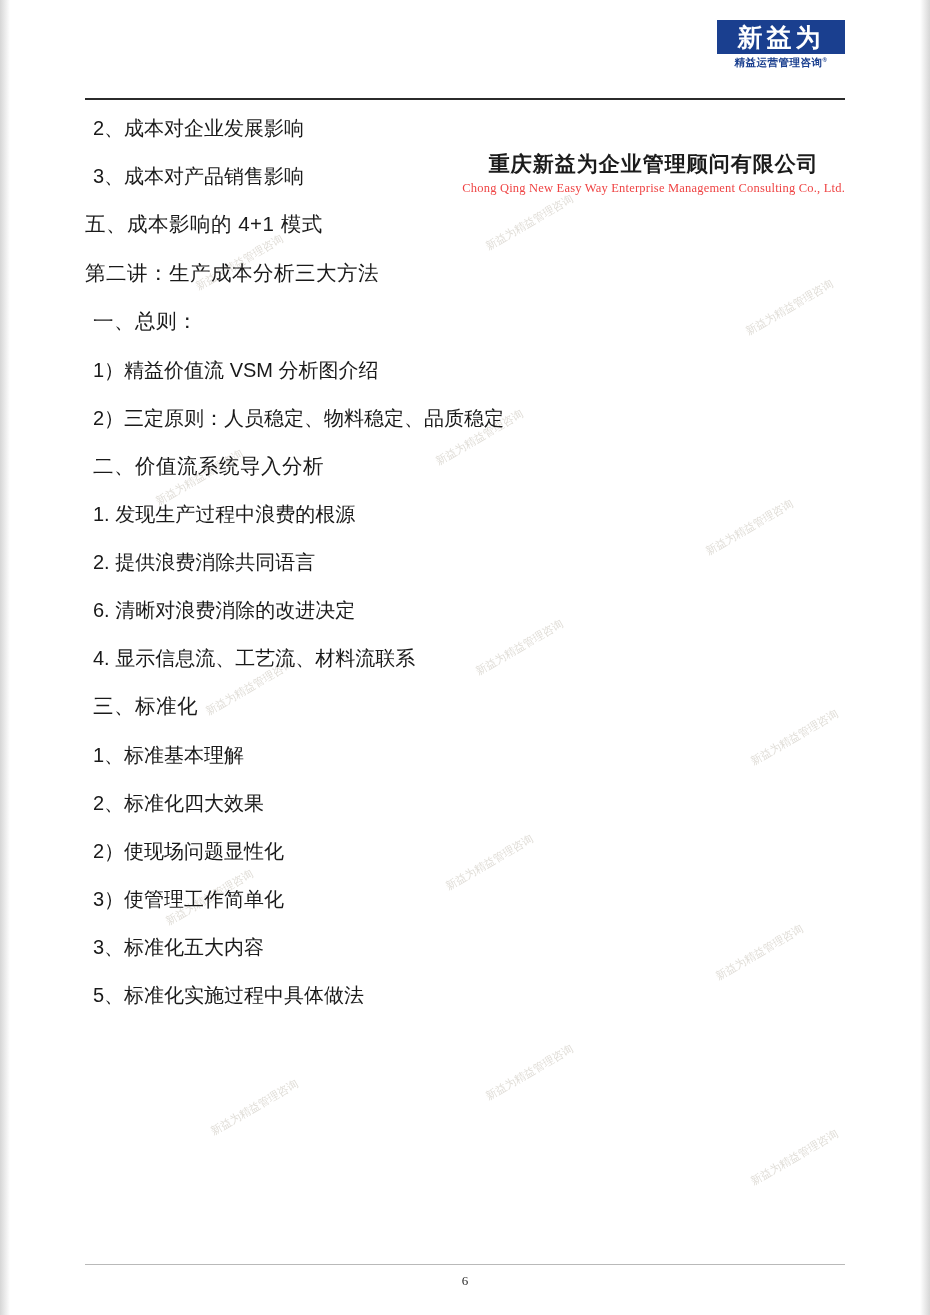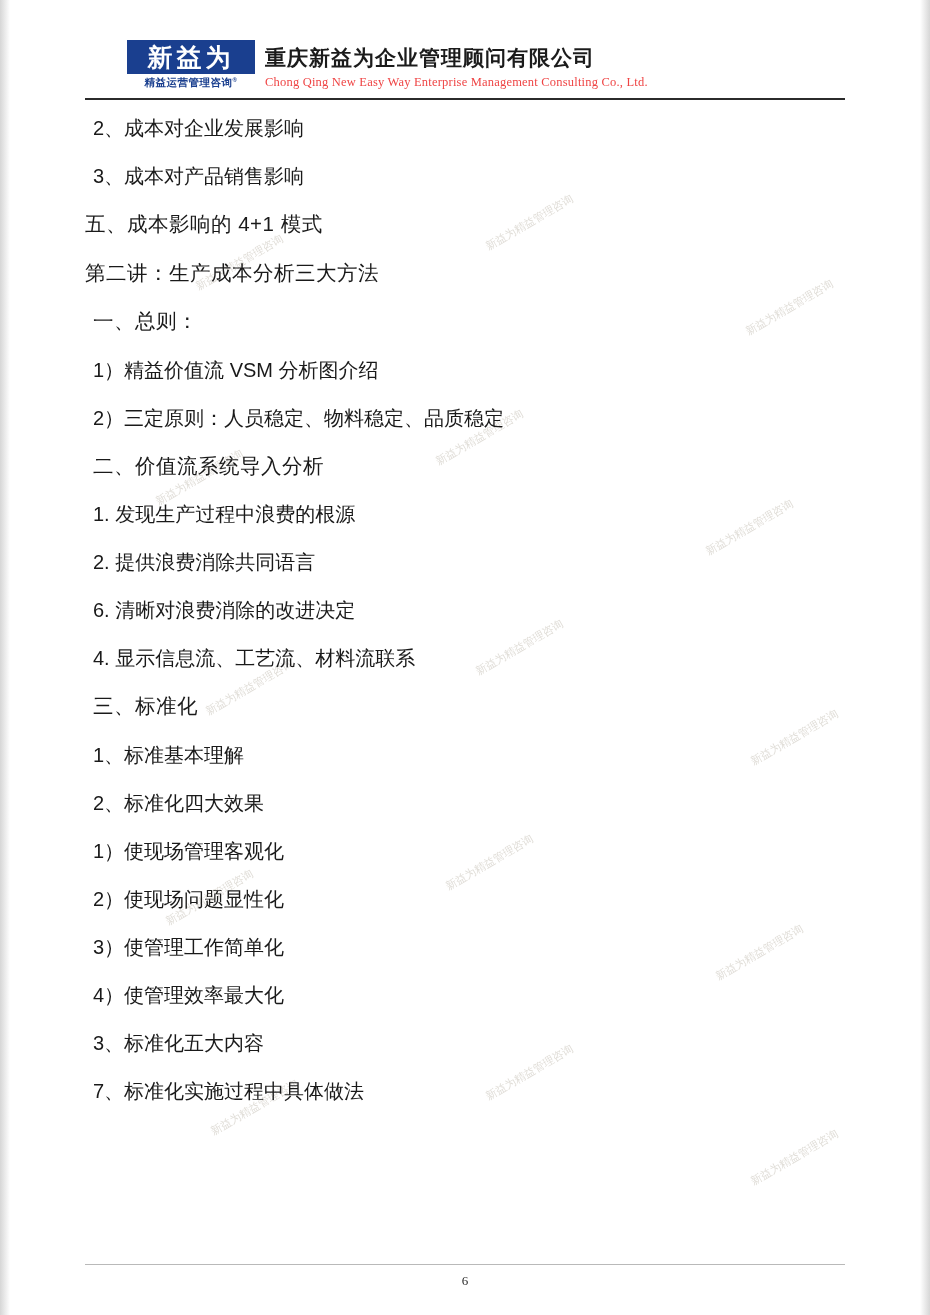--- a/index.html
+++ b/index.html
@@ -42,20 +42,21 @@
     padding: 0 85px;
     z-index: 2;
   }
 
   
   .header {
     display: flex;
     align-items: flex-end;
     padding-top: 20px;
     height: 72px;
+    flex-direction: column;
   }
   .logo {
     width: 128px;
     flex: 0 0 128px;
     margin-left: 42px;
     margin-bottom: 2px;
   }
   .logo-box {
     background: #1a3f8f;
     color: #ffffff;
@@ -76,21 +77,21 @@
     font-weight: bold;
     padding: 2px 0 0 0;
     white-space: nowrap;
   }
   .logo-sub sup {
     font-size: 6px;
     vertical-align: super;
   }
   .title-block {
     flex: 1;
-    text-align: left;
+    text-align: center;
     padding-left: 10px;
     padding-bottom: 2px;
   }
   .company-cn {
     font-size: 21px;
     font-weight: bold;
     color: #1b1b1b;
     letter-spacing: 1px;
     line-height: 1.3;
   }
@@ -215,26 +216,24 @@
         <div class="line indent">1）精益价值流 VSM 分析图介绍</div>
         <div class="line indent">2）三定原则：人员稳定、物料稳定、品质稳定</div>
         <div class="line heading ind">二、价值流系统导入分析</div>
         <div class="line indent">1. 发现生产过程中浪费的根源</div>
         <div class="line indent">2. 提供浪费消除共同语言</div>
         <div class="line indent">6. 清晰对浪费消除的改进决定</div>
         <div class="line indent">4. 显示信息流、工艺流、材料流联系</div>
         <div class="line heading ind">三、标准化</div>
         <div class="line indent">1、标准基本理解</div>
         <div class="line indent">2、标准化四大效果</div>
-        <div class="line indent">1）使现场管理客观化</div>
         <div class="line indent">2）使现场问题显性化</div>
         <div class="line indent">3）使管理工作简单化</div>
-        <div class="line indent">4）使管理效率最大化</div>
         <div class="line indent">3、标准化五大内容</div>
-        <div class="line indent">7、标准化实施过程中具体做法</div>
+        <div class="line indent">5、标准化实施过程中具体做法</div>
       </div>
 
   </div>
 
   <div class="footer">
     <hr class="footer-rule">
     <div class="page-number">6</div>
   </div>
 
 </div>

